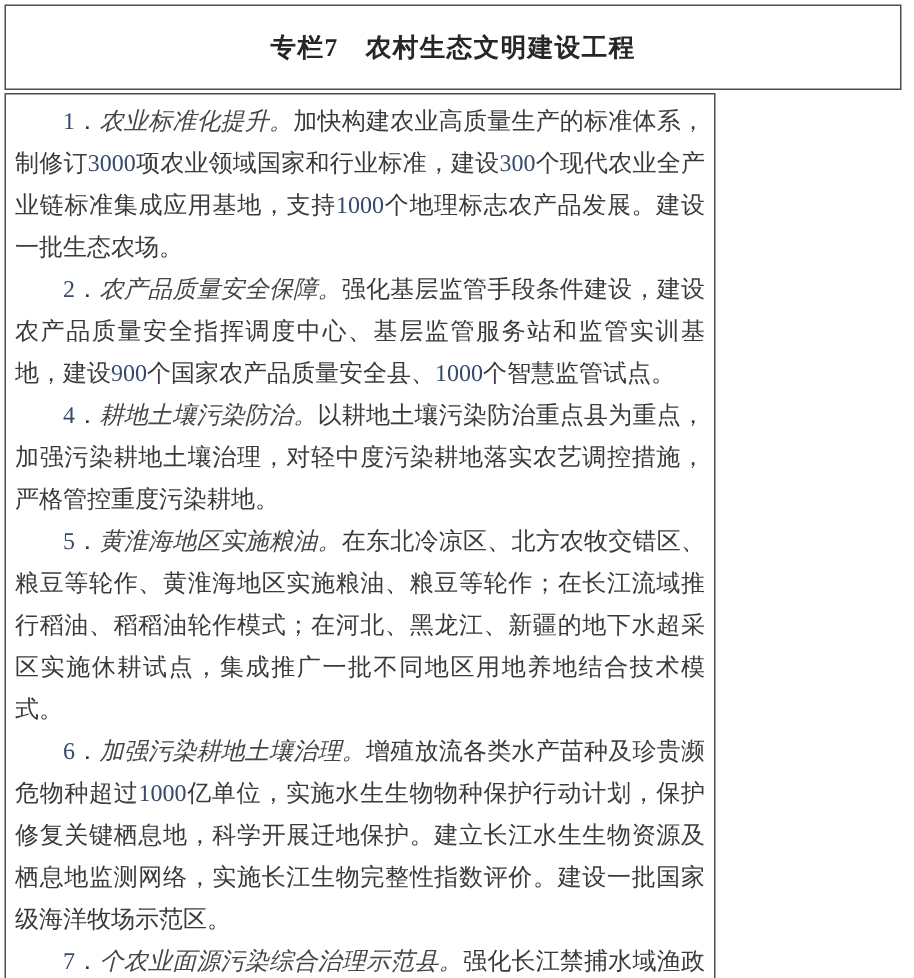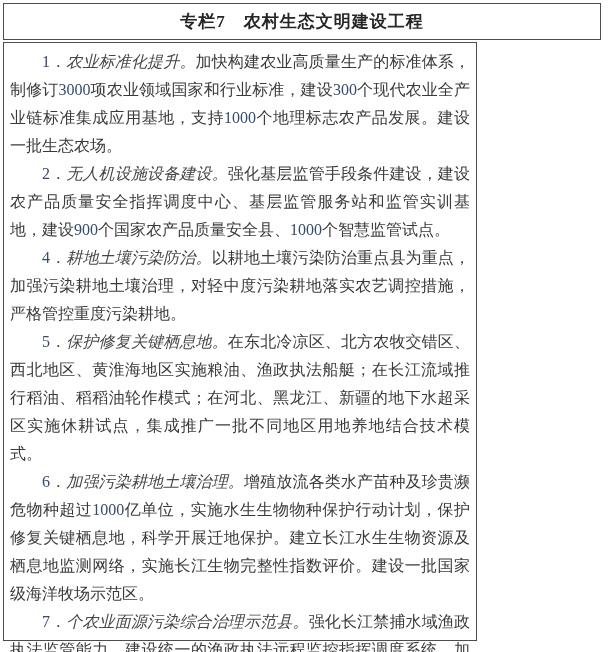--- a/index.html
+++ b/index.html
@@ -13,21 +13,21 @@
   }
   .panel {
     position: absolute;
     left: 3px;
     top: 3px;
     width: 598px;
   }
   .title-box {
     box-sizing: border-box;
     width: 598px;
-    height: 37px;
+    height: 57px;
     border: 1px solid #4d4d4d;
     display: flex;
     align-items: center;
     justify-content: center;
     font-size: 17px;
     font-weight: bold;
     color: #262626;
     letter-spacing: 1px;
   }
   .body-box {
@@ -61,19 +61,19 @@
 </style>
 </head>
 <body>
 
 <div class="panel">
   <div class="title-box">
     <span>专栏<span class="num">7</span>　农村生态文明建设工程</span>
   </div>
   <div class="body-box">
       <p><span class="item-label"><span class="num">1</span>．</span><span class="item-lead">农业标准化提升。</span><span class="item-text">加快构建农业高质量生产的标准体系，制修订<span class="num">3000</span>项农业领域国家和行业标准，建设<span class="num">300</span>个现代农业全产业链标准集成应用基地，支持<span class="num">1000</span>个地理标志农产品发展。建设一批生态农场。</span></p>
-      <p><span class="item-label"><span class="num">2</span>．</span><span class="item-lead">无人机设施设备建设。</span><span class="item-text">强化基层监管手段条件建设，建设农产品质量安全指挥调度中心、基层监管服务站和监管实训基地，建设<span class="num">900</span>个国家农产品质量安全县、<span class="num">1000</span>个智慧监管试点。</span></p>
+      <p><span class="item-label"><span class="num">2</span>．</span><span class="item-lead">农产品质量安全保障。</span><span class="item-text">强化基层监管手段条件建设，建设农产品质量安全指挥调度中心、基层监管服务站和监管实训基地，建设<span class="num">900</span>个国家农产品质量安全县、<span class="num">1000</span>个智慧监管试点。</span></p>
       <p><span class="item-label"><span class="num">4</span>．</span><span class="item-lead">耕地土壤污染防治。</span><span class="item-text">以耕地土壤污染防治重点县为重点，加强污染耕地土壤治理，对轻中度污染耕地落实农艺调控措施，严格管控重度污染耕地。</span></p>
-      <p><span class="item-label"><span class="num">5</span>．</span><span class="item-lead">保护修复关键栖息地。</span><span class="item-text">在东北冷凉区、北方农牧交错区、西北地区、黄淮海地区实施粮油、渔政执法船艇；在长江流域推行稻油、稻稻油轮作模式；在河北、黑龙江、新疆的地下水超采区实施休耕试点，集成推广一批不同地区用地养地结合技术模式。</span></p>
+      <p><span class="item-label"><span class="num">5</span>．</span><span class="item-lead">黄淮海地区实施粮油。</span><span class="item-text">在东北冷凉区、北方农牧交错区、粮豆等轮作、黄淮海地区实施粮油、粮豆等轮作；在长江流域推行稻油、稻稻油轮作模式；在河北、黑龙江、新疆的地下水超采区实施休耕试点，集成推广一批不同地区用地养地结合技术模式。</span></p>
       <p><span class="item-label"><span class="num">6</span>．</span><span class="item-lead">加强污染耕地土壤治理。</span><span class="item-text">增殖放流各类水产苗种及珍贵濒危物种超过<span class="num">1000</span>亿单位，实施水生生物物种保护行动计划，保护修复关键栖息地，科学开展迁地保护。建立长江水生生物资源及栖息地监测网络，实施长江生物完整性指数评价。建设一批国家级海洋牧场示范区。</span></p>
       <p><span class="item-label"><span class="num">7</span>．</span><span class="item-lead">个农业面源污染综合治理示范县。</span><span class="item-text">强化长江禁捕水域渔政执法监管能力，建设统一的渔政执法远程监控指挥调度系统，加强视频监控、雷达监控、渔政执法船艇（趸船）、无人机设施设备建设。持续开展中国渔政亮剑专项执法行动。</span></p>
     </div>
 </div>
 
 </body></html>

